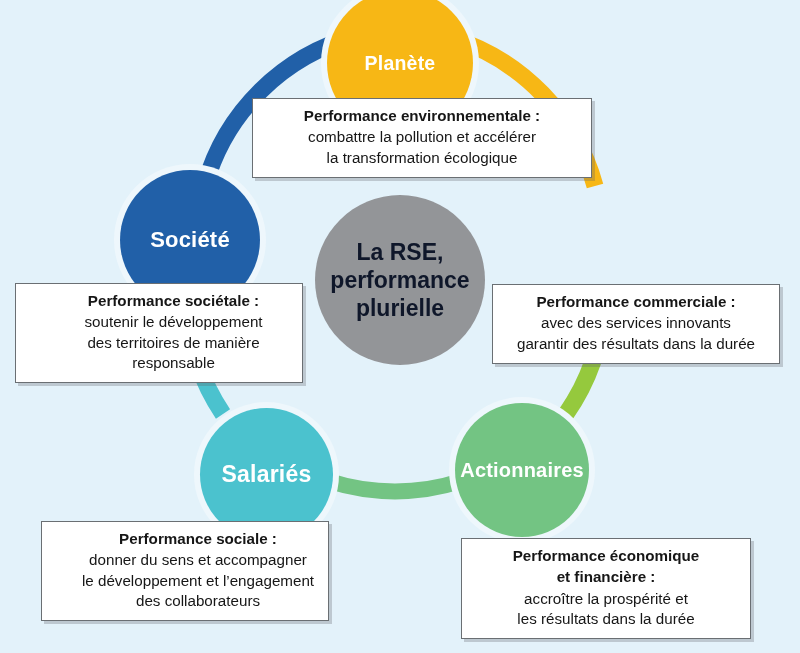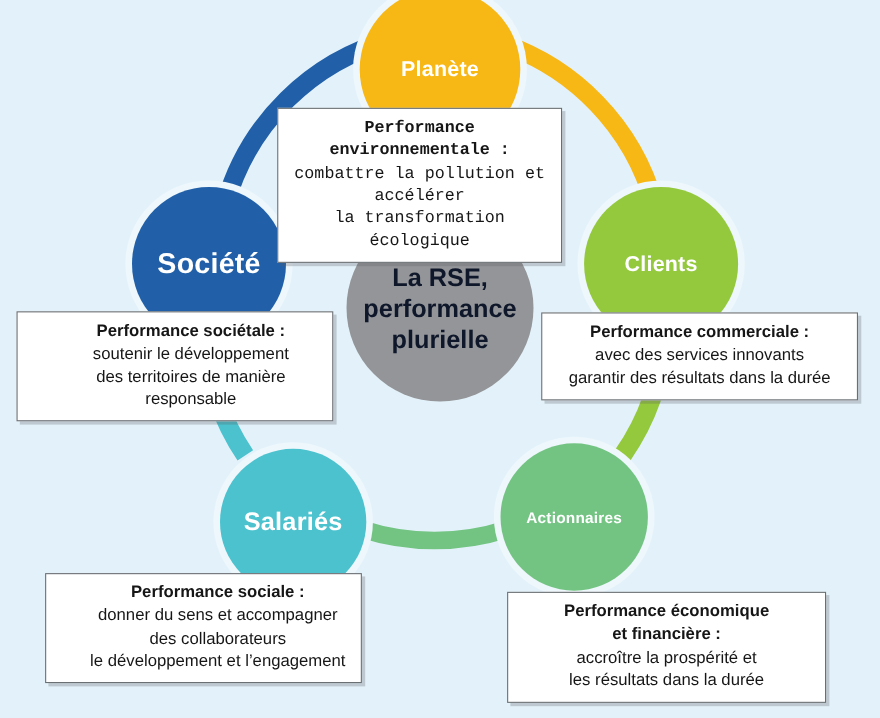--- a/index.html
+++ b/index.html
@@ -20,24 +20,24 @@
     color:#ffffff;
     font-weight:bold;
     box-shadow:0 0 0 6px #eef7fc;
     text-align:center;
     line-height:1.15;
     letter-spacing:.2px;
   }
   .node span{display:block;padding:0 6px;}
 
   #node-planete{left:327px;top:-10px;width:146px;height:146px;background:#f7b715;font-size:19.5px;}
-  #node-societe{left:120px;top:170px;width:140px;height:140px;background:#2160a8;font-size:26px;}
+  #node-societe{left:120px;top:170px;width:140px;height:140px;background:#2160a8;font-size:22px;}
   #node-clients{left:531px;top:170px;width:140px;height:140px;background:#95c93d;font-size:19.5px;}
   #node-salaries{left:200px;top:408px;width:133px;height:133px;background:#4bc2ce;font-size:23px;}
-  #node-actionnaires{left:455px;top:403px;width:134px;height:134px;background:#73c483;font-size:14px;}
+  #node-actionnaires{left:455px;top:403px;width:134px;height:134px;background:#73c483;font-size:20px;}
 
   #node-core{
     position:absolute;left:315px;top:195px;width:170px;height:170px;
     border-radius:50%;
     background:#939598;
     display:flex;align-items:center;justify-content:center;
     color:#0f172a;font-weight:bold;font-size:23px;line-height:1.22;
     text-align:center;
   }
 
@@ -49,21 +49,21 @@
     color:#161616;
     text-align:center;
     font-size:15.2px;
     line-height:1.34;
     padding:7px 10px 9px 10px;
     box-sizing:border-box;
   }
   .callout .ttl{font-weight:bold;display:block;margin-bottom:1px;}
   .callout .bdy{display:block;}
 
-  #callout-env{left:252px;top:98px;width:259px;font-family:Liberation Mono, monospace;}
+  #callout-env{left:252px;top:98px;width:340px;}
   #callout-soc{left:15px;top:283px;width:288px;padding-left:39px;}
   #callout-com{left:492px;top:284px;width:288px;}
   #callout-social{left:41px;top:521px;width:288px;padding-left:36px;}
   #callout-eco{left:461px;top:538px;width:290px;}
 </style>
 </head>
 <body>
 
 <div id="stage">
 
@@ -87,23 +87,20 @@
       <span>plurielle</span>
     </div>
   </div>
 
   <div class="node" id="node-planete">
     <span>Planète</span>
   </div>
   <div class="node" id="node-societe">
     <span>Société</span>
   </div>
-  <div class="node" id="node-clients">
-    <span>Clients</span>
-  </div>
   <div class="node" id="node-salaries">
     <span>Salariés</span>
   </div>
   <div class="node" id="node-actionnaires">
     <span>Actionnaires</span>
   </div>
 
   <div class="callout" id="callout-env">
     <span class="ttl">Performance environnementale :</span>
     <span class="bdy">combattre la pollution et accélérer</span>
@@ -119,22 +116,22 @@
 
   <div class="callout" id="callout-com">
     <span class="ttl">Performance commerciale :</span>
     <span class="bdy">avec des services innovants</span>
     <span class="bdy">garantir des résultats dans la durée</span>
   </div>
 
   <div class="callout" id="callout-social">
     <span class="ttl">Performance sociale :</span>
     <span class="bdy">donner du sens et accompagner</span>
+    <span class="bdy">le développement et l’engagement</span>
     <span class="bdy">des collaborateurs</span>
-    <span class="bdy">le développement et l’engagement</span>
   </div>
 
   <div class="callout" id="callout-eco">
     <span class="ttl">Performance économique</span>
     <span class="ttl">et financière :</span>
     <span class="bdy">accroître la prospérité et</span>
     <span class="bdy">les résultats dans la durée</span>
   </div>
 
 </div>

